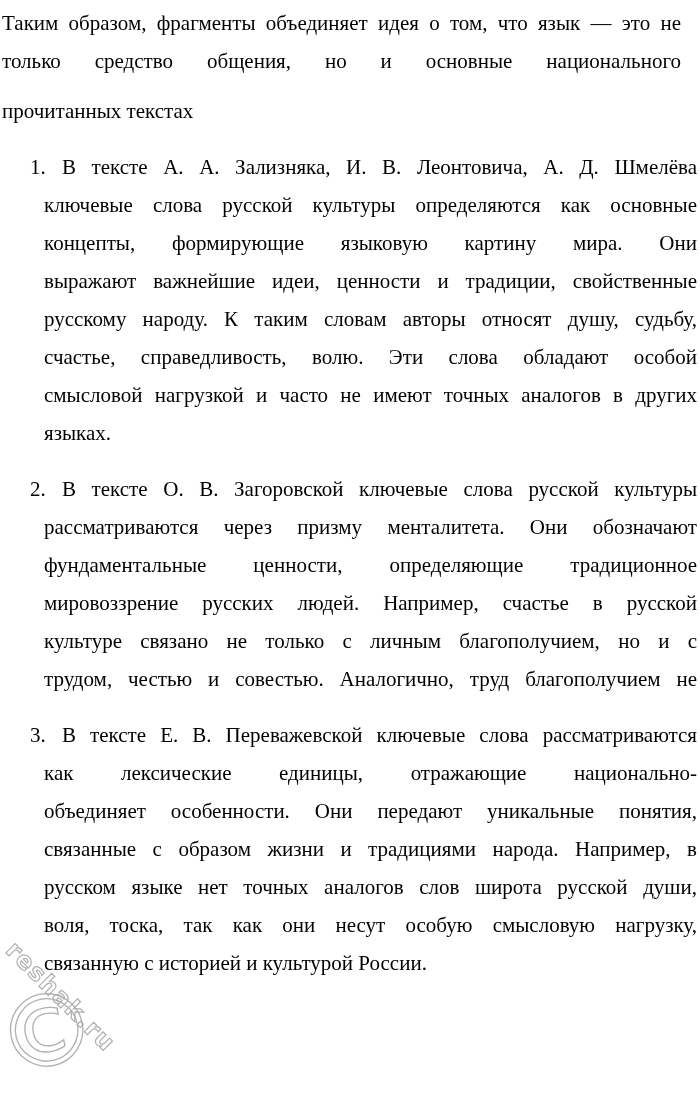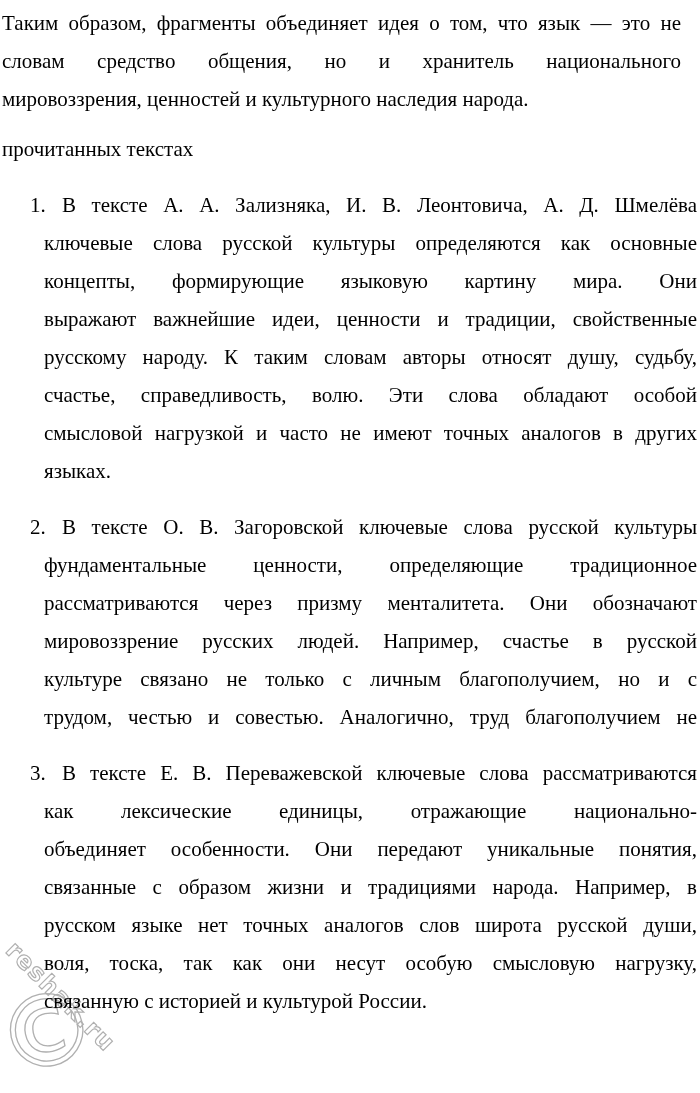--- a/index.html
+++ b/index.html
@@ -95,42 +95,41 @@
 <div class="doc">
 
   <div class="watermark">
     <span class="wm-copyright">©</span>
     <span class="wm-site">reshak.ru</span>
   </div>
 
   <div class="content" id="doc-content">
       <div class="block">
         <div class="line first">Таким образом, фрагменты объединяет идея о том, что язык — это не</div>
-        <div class="line">словам средство общения, но и хранитель национального</div>
-        <div class="line last">мировоззрения, ценностей и культурного наследия народа.</div>
+        <div class="line">только средство общения, но и основные национального</div>
       </div>
       <div class="block">
         <div class="line last">прочитанных текстах</div>
       </div>
       <div class="block list">
         <span class="marker">1.</span>
         <div class="line first">В тексте А. А. Зализняка, И. В. Леонтовича, А. Д. Шмелёва</div>
         <div class="line">ключевые слова русской культуры определяются как основные</div>
         <div class="line">концепты, формирующие языковую картину мира. Они</div>
         <div class="line">выражают важнейшие идеи, ценности и традиции, свойственные</div>
         <div class="line">русскому народу. К таким словам авторы относят душу, судьбу,</div>
         <div class="line">счастье, справедливость, волю. Эти слова обладают особой</div>
         <div class="line">смысловой нагрузкой и часто не имеют точных аналогов в других</div>
         <div class="line last">языках.</div>
       </div>
       <div class="block list">
         <span class="marker">2.</span>
         <div class="line first">В тексте О. В. Загоровской ключевые слова русской культуры</div>
+        <div class="line">рассматриваются через призму менталитета. Они обозначают</div>
         <div class="line">фундаментальные ценности, определяющие традиционное</div>
-        <div class="line">рассматриваются через призму менталитета. Они обозначают</div>
         <div class="line">мировоззрение русских людей. Например, счастье в русской</div>
         <div class="line">культуре связано не только с личным благополучием, но и с</div>
         <div class="line">трудом, честью и совестью. Аналогично, труд благополучием не</div>
       </div>
       <div class="block list">
         <span class="marker">3.</span>
         <div class="line first">В тексте Е. В. Переважевской ключевые слова рассматриваются</div>
         <div class="line">как лексические единицы, отражающие национально-</div>
         <div class="line">объединяет особенности. Они передают уникальные понятия,</div>
         <div class="line">связанные с образом жизни и традициями народа. Например, в</div>

